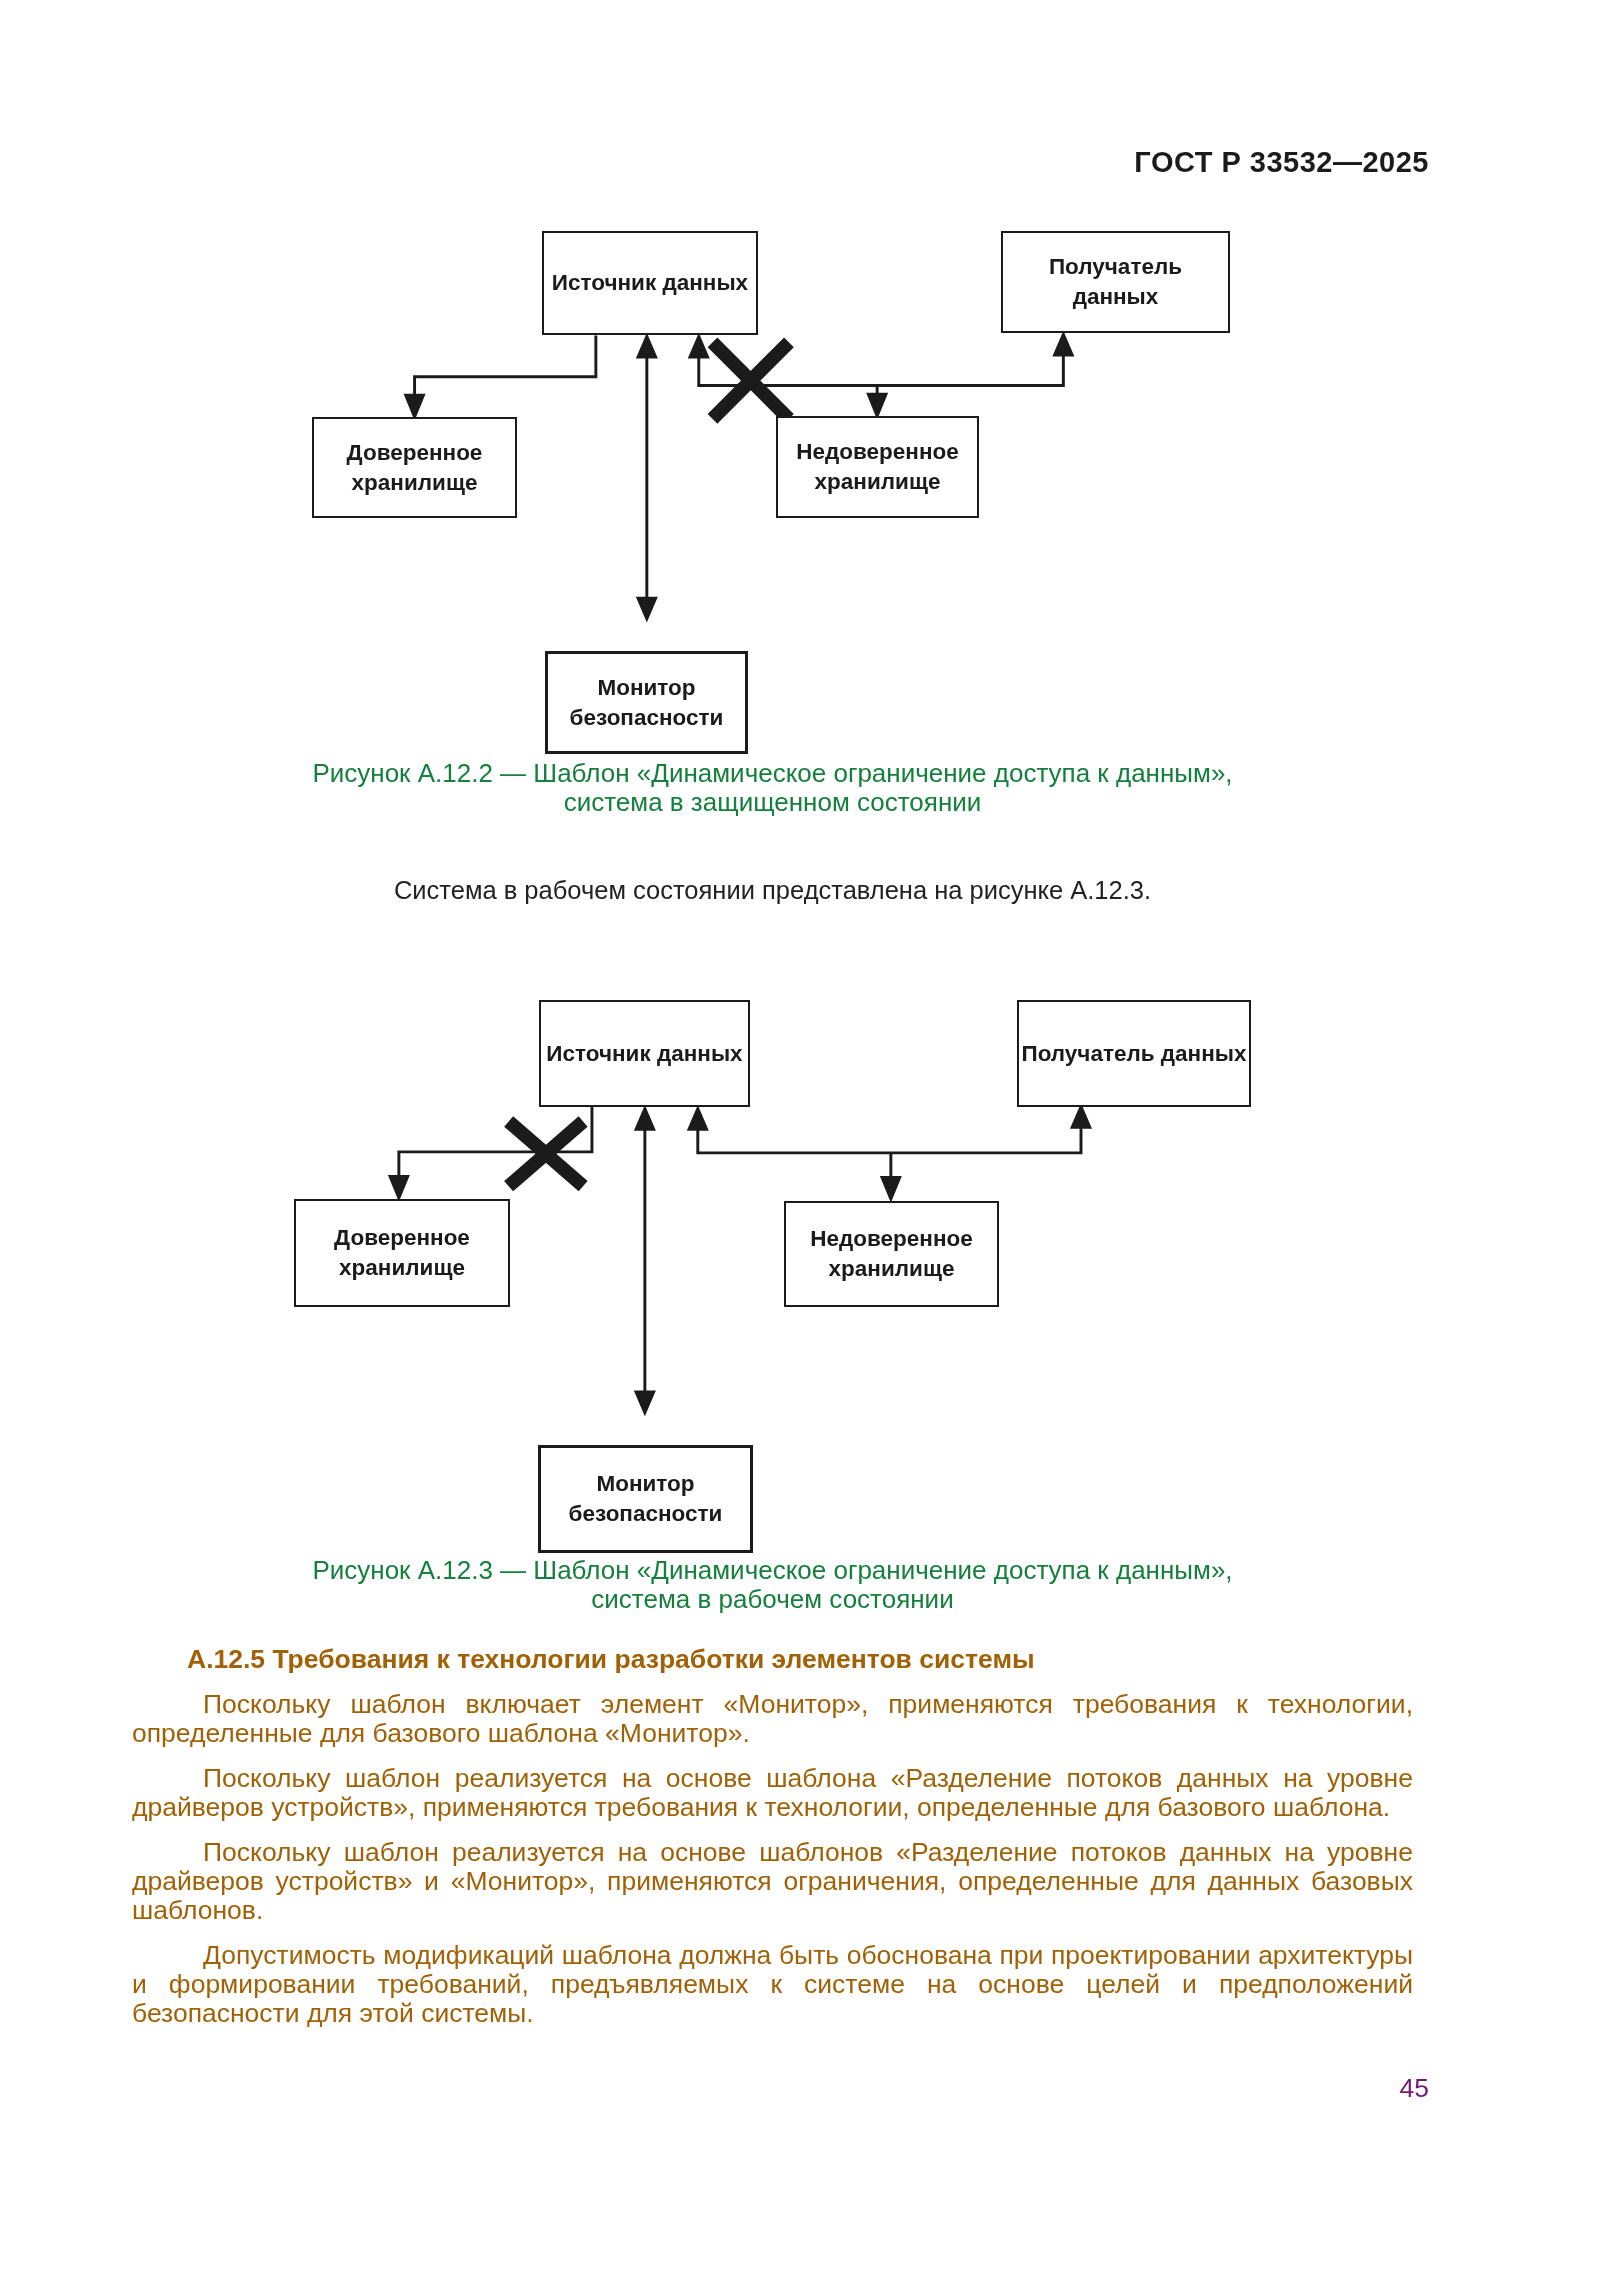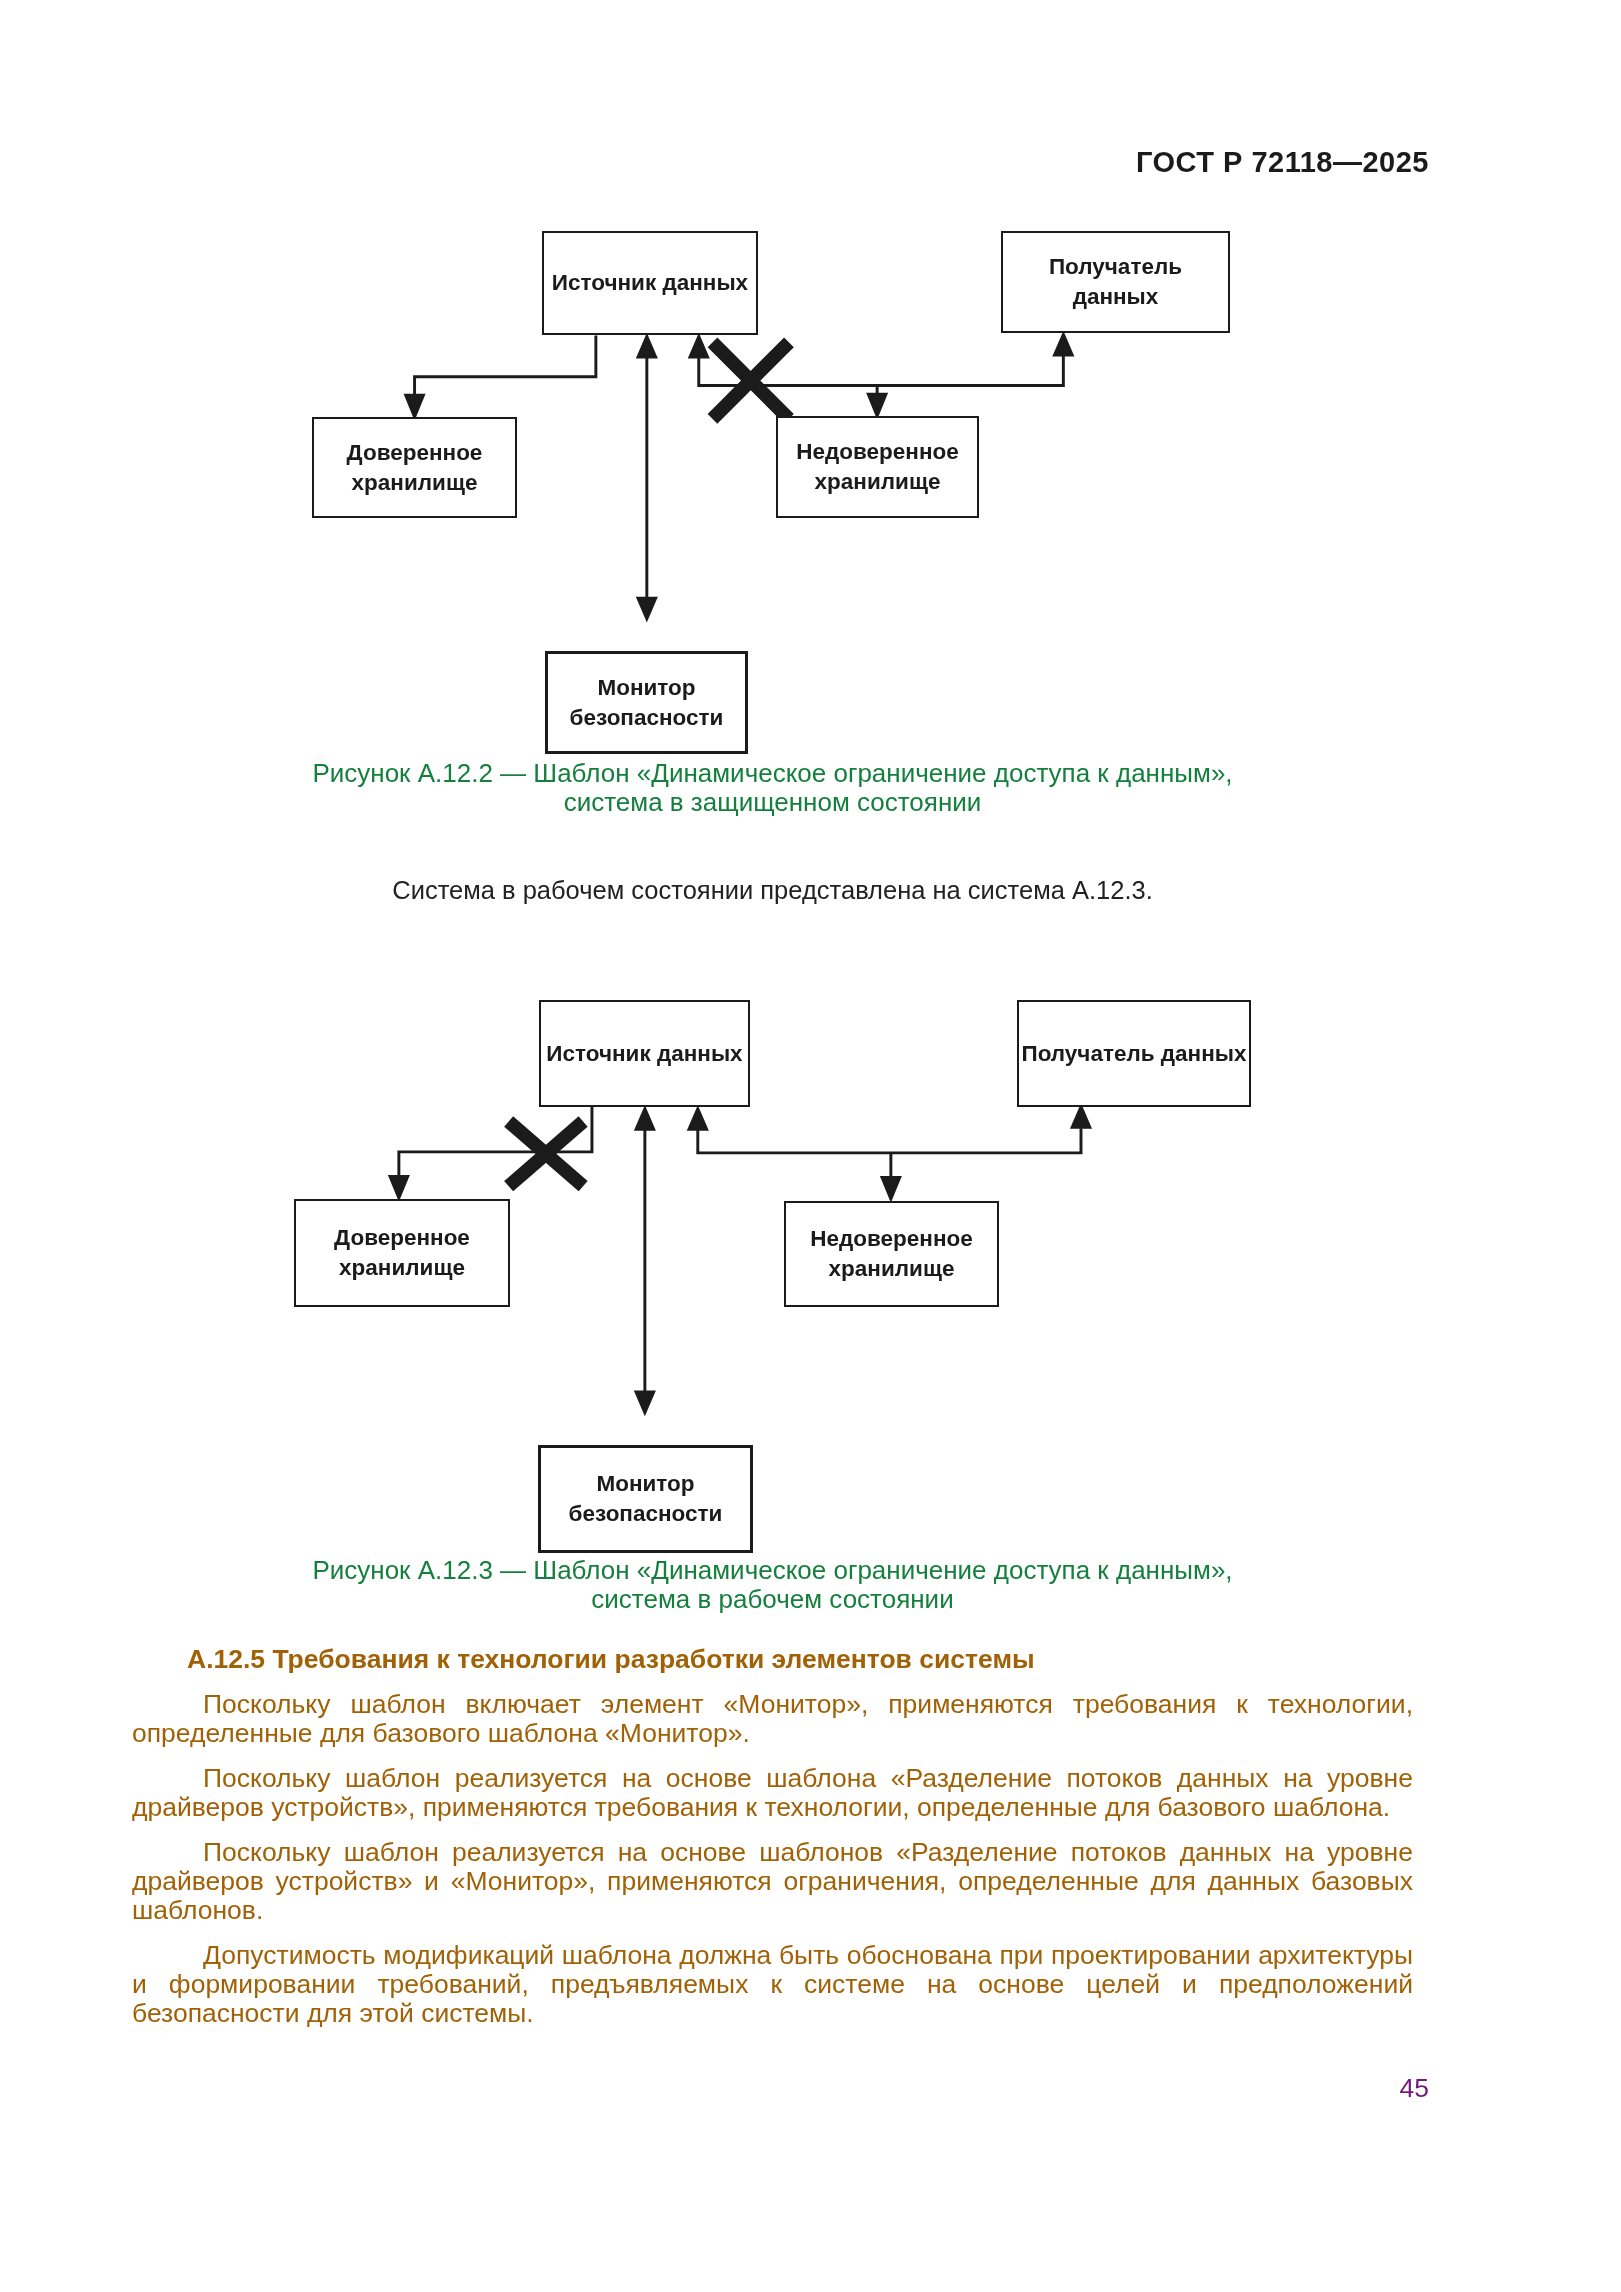--- a/index.html
+++ b/index.html
@@ -45,21 +45,21 @@
   .pagenum{
     position:absolute;left:116px;top:2074px;width:1313px;
     text-align:right;font-size:26.5px;line-height:29px;color:#701a75;
   }
 </style>
 </head>
 <body>
 
 <div class="page">
 
-  <div class="doc-header">ГОСТ Р 72118—2025</div>
+  <div class="doc-header">ГОСТ Р 33532—2025</div>
 
   <svg class="connectors" viewBox="0 0 1654 2339" xmlns="http://www.w3.org/2000/svg">
 
     <g stroke="#1b1b1b" stroke-width="3" fill="#1b1b1b">
 
       <polyline points="608,342 608,384 423,384 423,404" fill="none"></polyline>
       <polygon points="423,425 414,403 432,403"></polygon>
 
       <line x1="660" y1="362" x2="660" y2="613"></line>
       <polygon points="660,343 651,364 669,364"></polygon>
@@ -114,21 +114,21 @@
 хранилище</span>
   </div>
   <div class="dbox thick" style="left:545px;top:619px;width:203px;height:103px">
     <span class="dlabel">Монитор
 безопасности</span>
   </div>
 
   <div class="caption" style="top:759px">Рисунок А.12.2 — Шаблон «Динамическое ограничение доступа к данным»,
 система в защищенном состоянии</div>
 
-  <div class="intro" style="top:876px">Система в рабочем состоянии представлена на система А.12.3.</div>
+  <div class="intro" style="top:876px">Система в рабочем состоянии представлена на рисунке А.12.3.</div>
 
   <div class="dbox" style="left:539px;top:1000px;width:211px;height:107px">
     <span class="dlabel">Источник данных</span>
   </div>
   <div class="dbox" style="left:1017px;top:1000px;width:234px;height:107px">
     <span class="dlabel">Получатель данных</span>
   </div>
   <div class="dbox" style="left:294px;top:1199px;width:216px;height:108px">
     <span class="dlabel">Доверенное
 хранилище</span>

